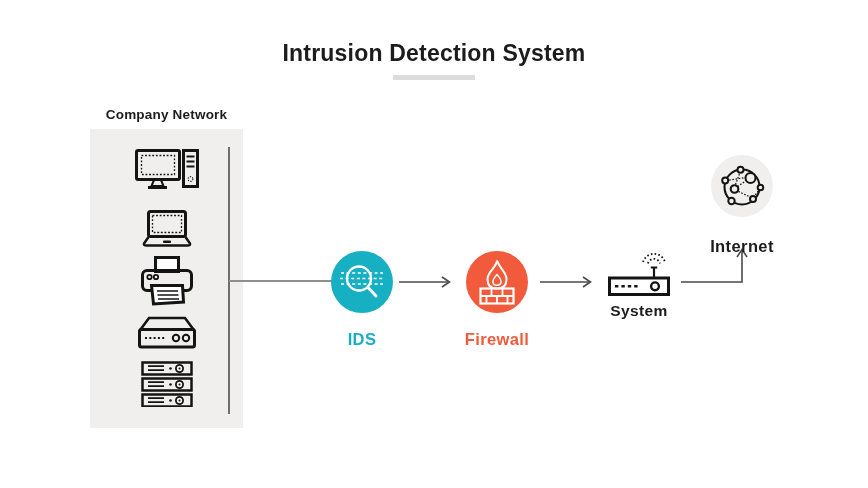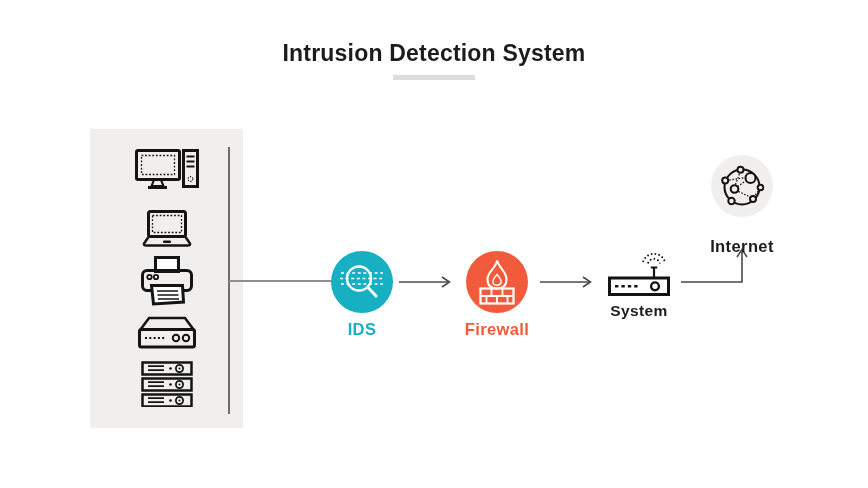--- a/index.html
+++ b/index.html
@@ -11,21 +11,21 @@
   .title-underline{left:393px;top:75px;width:82px;height:5px;background:var(--underline-gray,#dcdcdc);}
   
   .panel-label{left:90px;top:107px;width:153px;text-align:center;font-size:13.5px;font-weight:700;letter-spacing:.2px;}
   .panel{left:90px;top:129px;width:153px;height:299px;background:var(--panel-gray,#f0efed);}
   .device{position:absolute;left:50%;transform:translateX(-50%);line-height:0;}
   .bracket-line{left:228px;top:147px;width:2px;height:267px;background:var(--bracket-gray,#6f6f6f);}
   .connector{left:229px;top:280px;width:103px;height:2px;background:var(--connector-gray,#8f8f8f);}
   
   .node{width:80px;text-align:center;}
   .node .bubble{width:62px;height:62px;border-radius:50%;margin:0 auto;display:flex;align-items:center;justify-content:center;}
-  .node .nlabel{margin-top:7px;font-size:16.5px;font-weight:700;letter-spacing:.4px;}
+  .node .nlabel{margin-top:17px;font-size:16.5px;font-weight:700;letter-spacing:.4px;}
   .node-ids{left:322px;top:251px;}
   .node-ids .bubble{background:var(--teal,#17afc2);}
   .node-ids .nlabel{color:var(--teal,#17afc2);}
   .node-firewall{left:457px;top:251px;}
   .node-firewall .bubble{background:var(--orange,#f15b3b);}
   .node-firewall .nlabel{color:var(--orange,#f15b3b);}
   .node-router{left:599px;top:248px;}
   .node-router .nlabel{font-size:15.5px;margin-top:6px;color:var(--ink,#1c1c1c);}
   .node-internet{left:702px;top:155px;}
   .node-internet .bubble{background:var(--internet-bg,#f0efed);}
@@ -36,20 +36,21 @@
   .arrow-stroke{stroke:var(--arrow-dark,#4a4a4a);fill:none;}
 </style>
 </head>
 <body>
 
 <div class="canvas">
 
   <div class="abs title">Intrusion Detection System</div>
   <div class="abs title-underline"></div>
 
+  <div class="abs panel-label">Company Network</div>
 
   <div class="abs panel">
 
     <div class="device" style="top:20px">
       <svg width="64" height="41" viewBox="0 0 64 41">
         <g class="icon-stroke">
           <rect x="1.5" y="1.5" width="43" height="29" rx="1.5" stroke-width="3"></rect>
           <rect x="6.5" y="6.5" width="33" height="19" stroke-width="1.3" stroke-dasharray="1.8 1.8"></rect>
           <path d="M19,31 L16.5,37 H28.5 L26,31" stroke-width="2"></path>
           <path d="M13,38.5 H32" stroke-width="3"></path>

